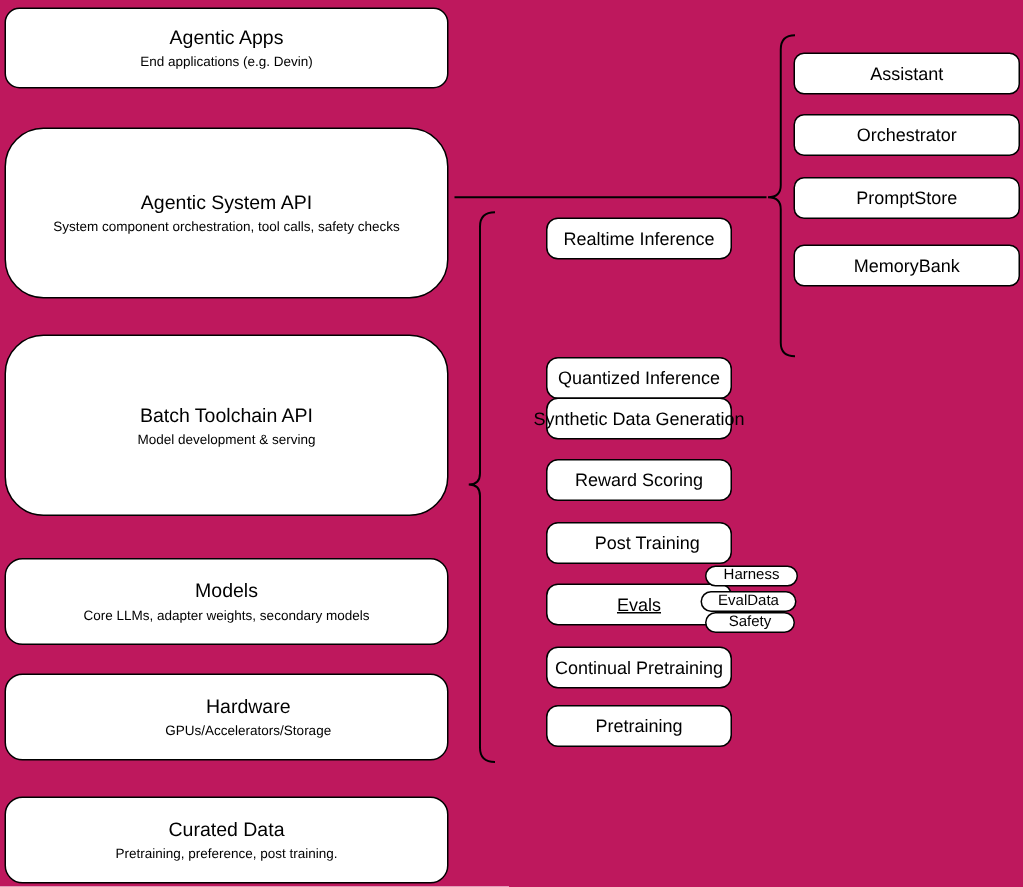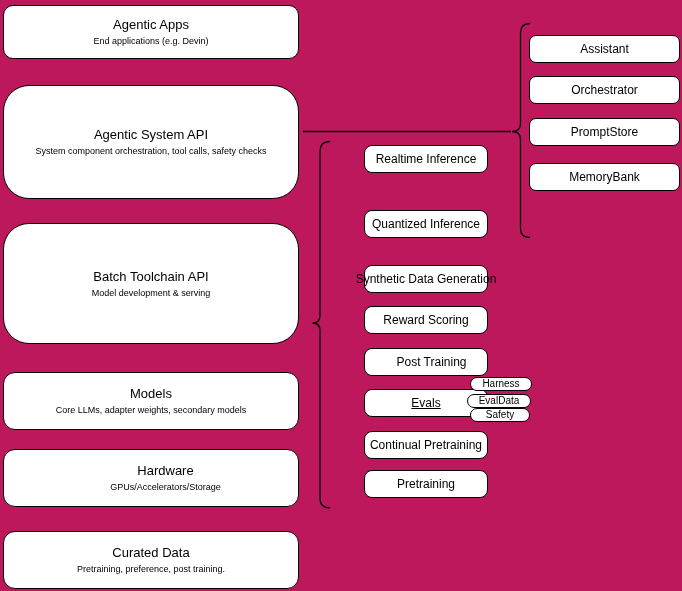--- a/index.html
+++ b/index.html
@@ -73,21 +73,21 @@
     <div class="title">Hardware</div>
     <div class="sub">GPUs/Accelerators/Storage</div>
   </div>
 
   <div class="box lbox" style="top:531px; height:58px; border-radius:12px;">
     <div class="title">Curated Data</div>
     <div class="sub">Pretraining, preference, post training.</div>
   </div>
 
   <div class="box mbox" style="top:145px;">Realtime Inference</div>
-  <div class="box mbox" style="top:210px;text-align:right;">Quantized Inference</div>
+  <div class="box mbox" style="top:238px;text-align:right;">Quantized Inference</div>
   <div class="box mbox" style="top:265px;">Synthetic Data Generation</div>
   <div class="box mbox" style="top:306px;">Reward Scoring</div>
   <div class="box mbox" style="top:348px;padding-left:11px;">Post Training</div>
   <div class="box mbox" style="top:389px;text-decoration:underline;">Evals</div>
   <div class="box mbox" style="top:431px;">Continual Pretraining</div>
   <div class="box mbox" style="top:470px;">Pretraining</div>
 
   <div class="pill" style="left:470px; top:377px; width:62px; height:14px;">Harness</div>
   <div class="pill" style="left:467px; top:394px; width:64px; height:14px;">EvalData</div>
   <div class="pill" style="left:470px; top:408px; width:60px; height:14px;">Safety</div>

